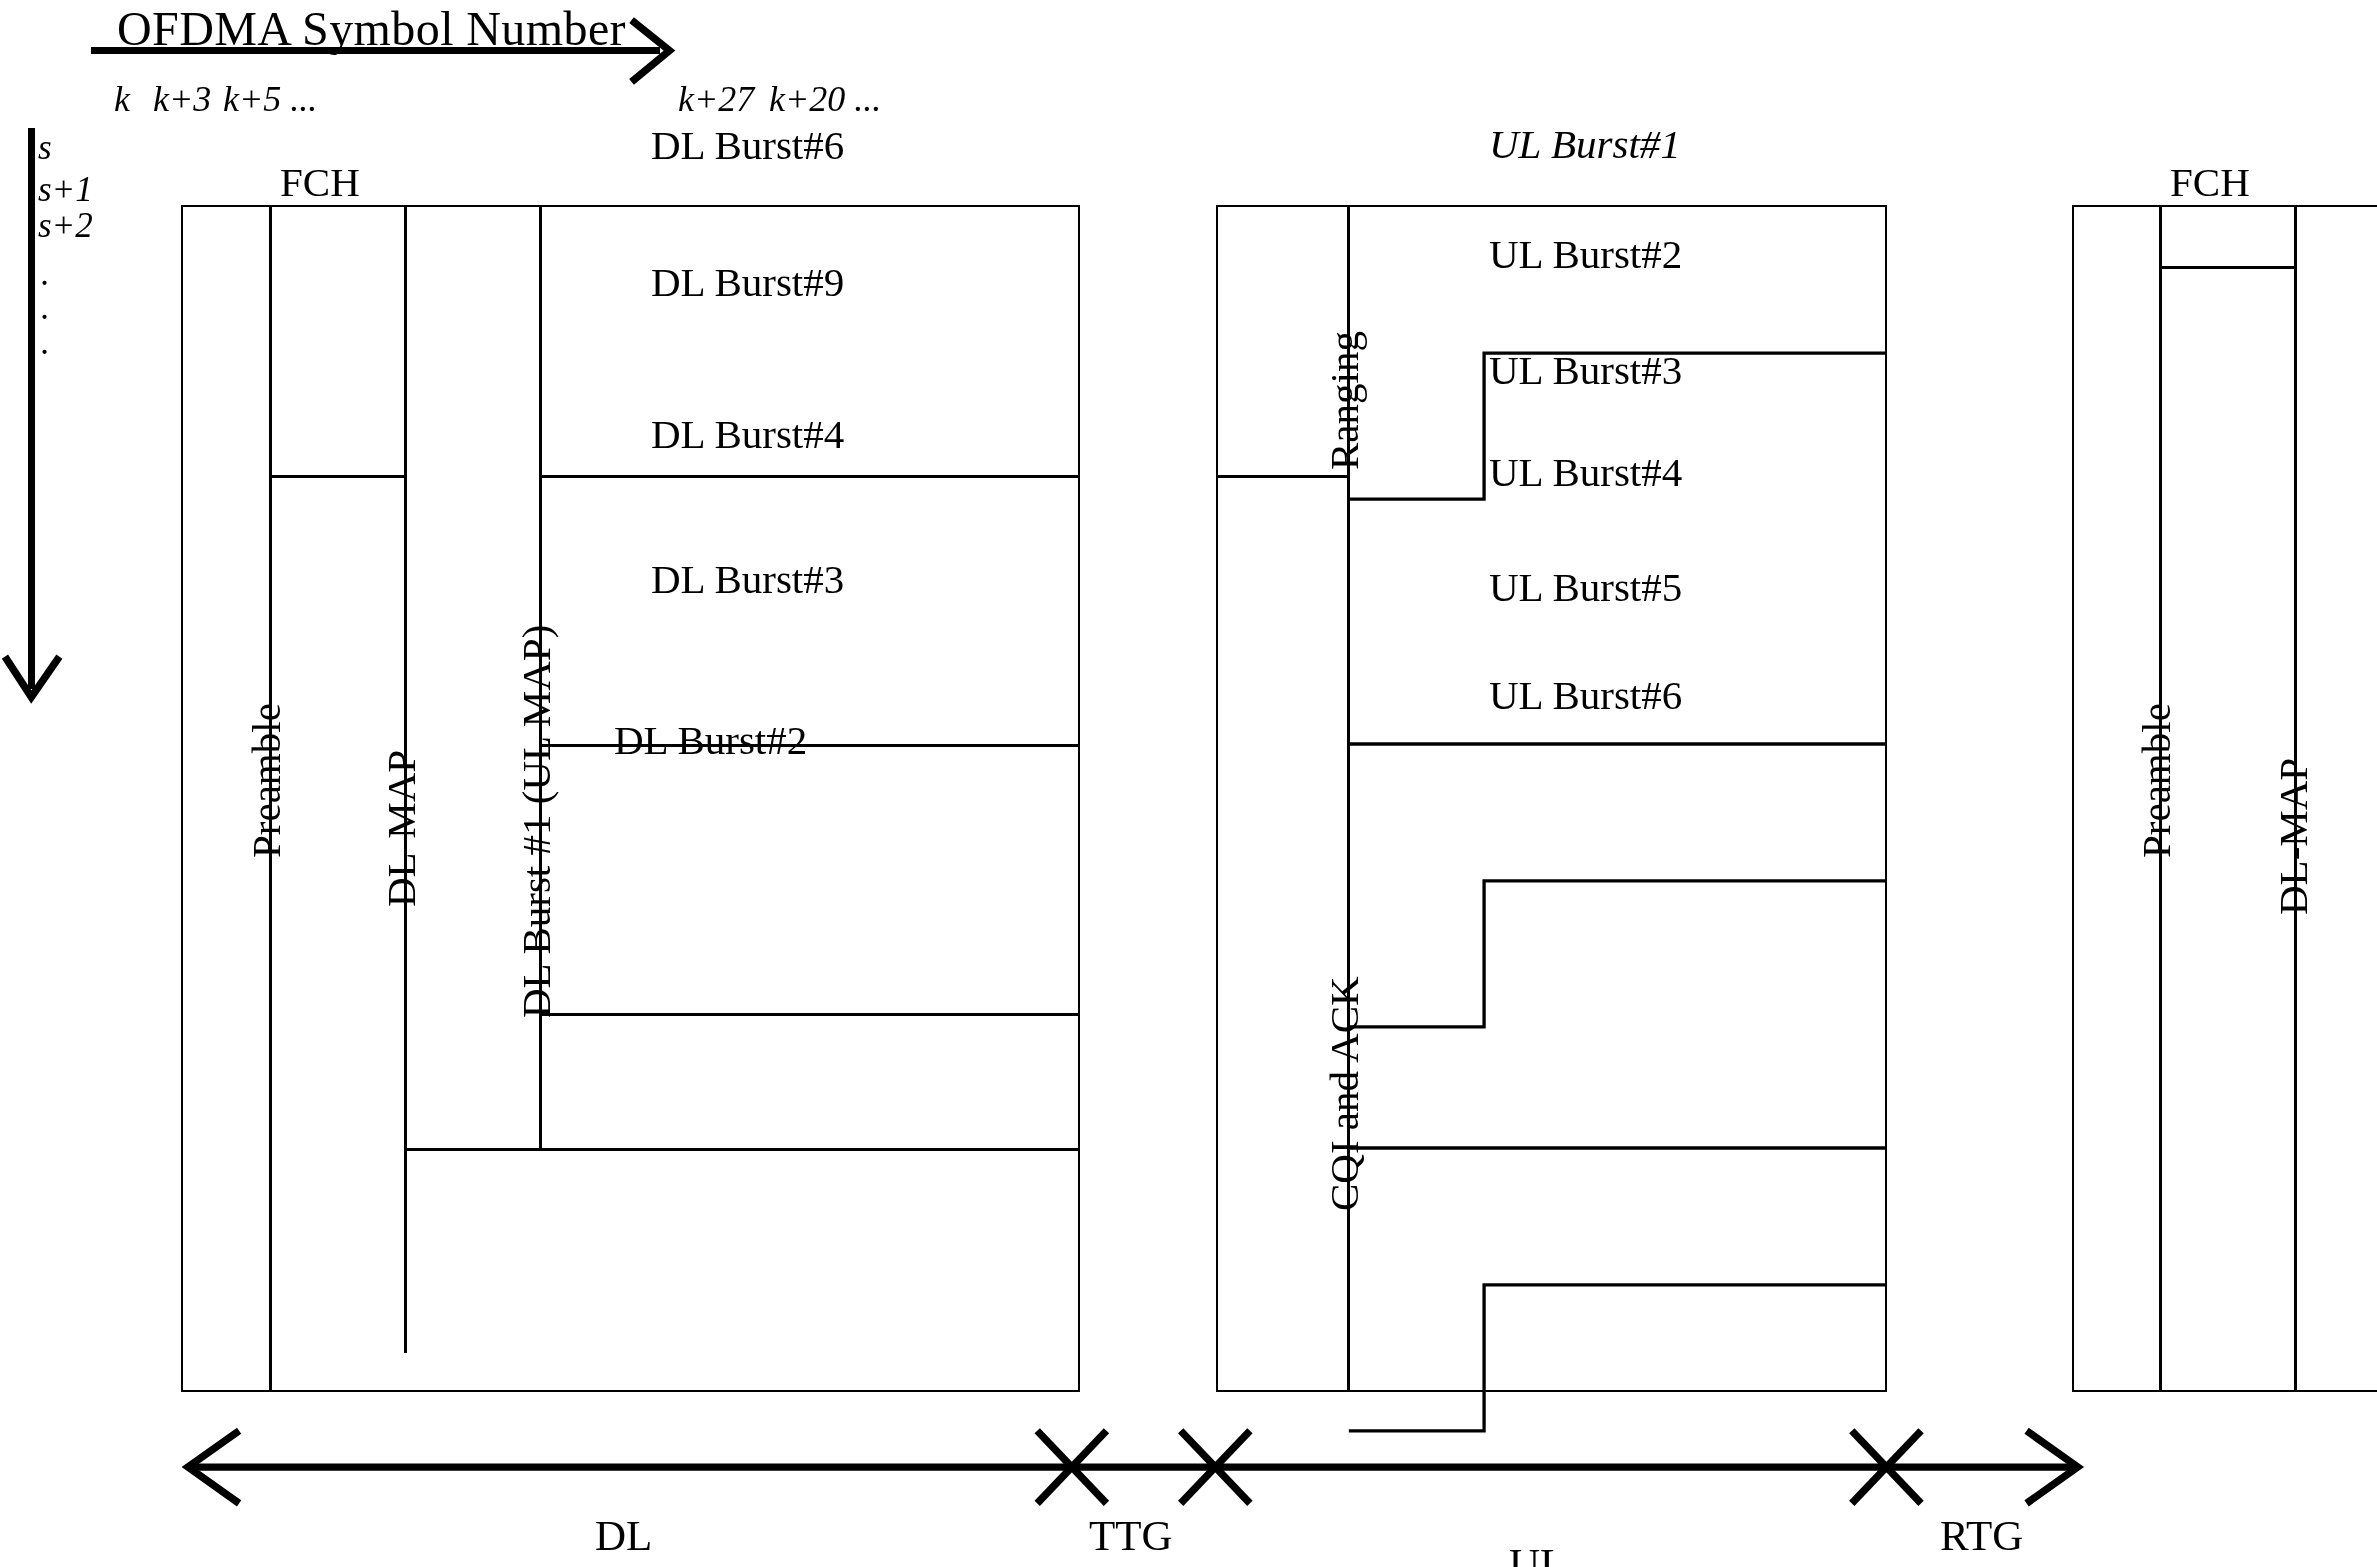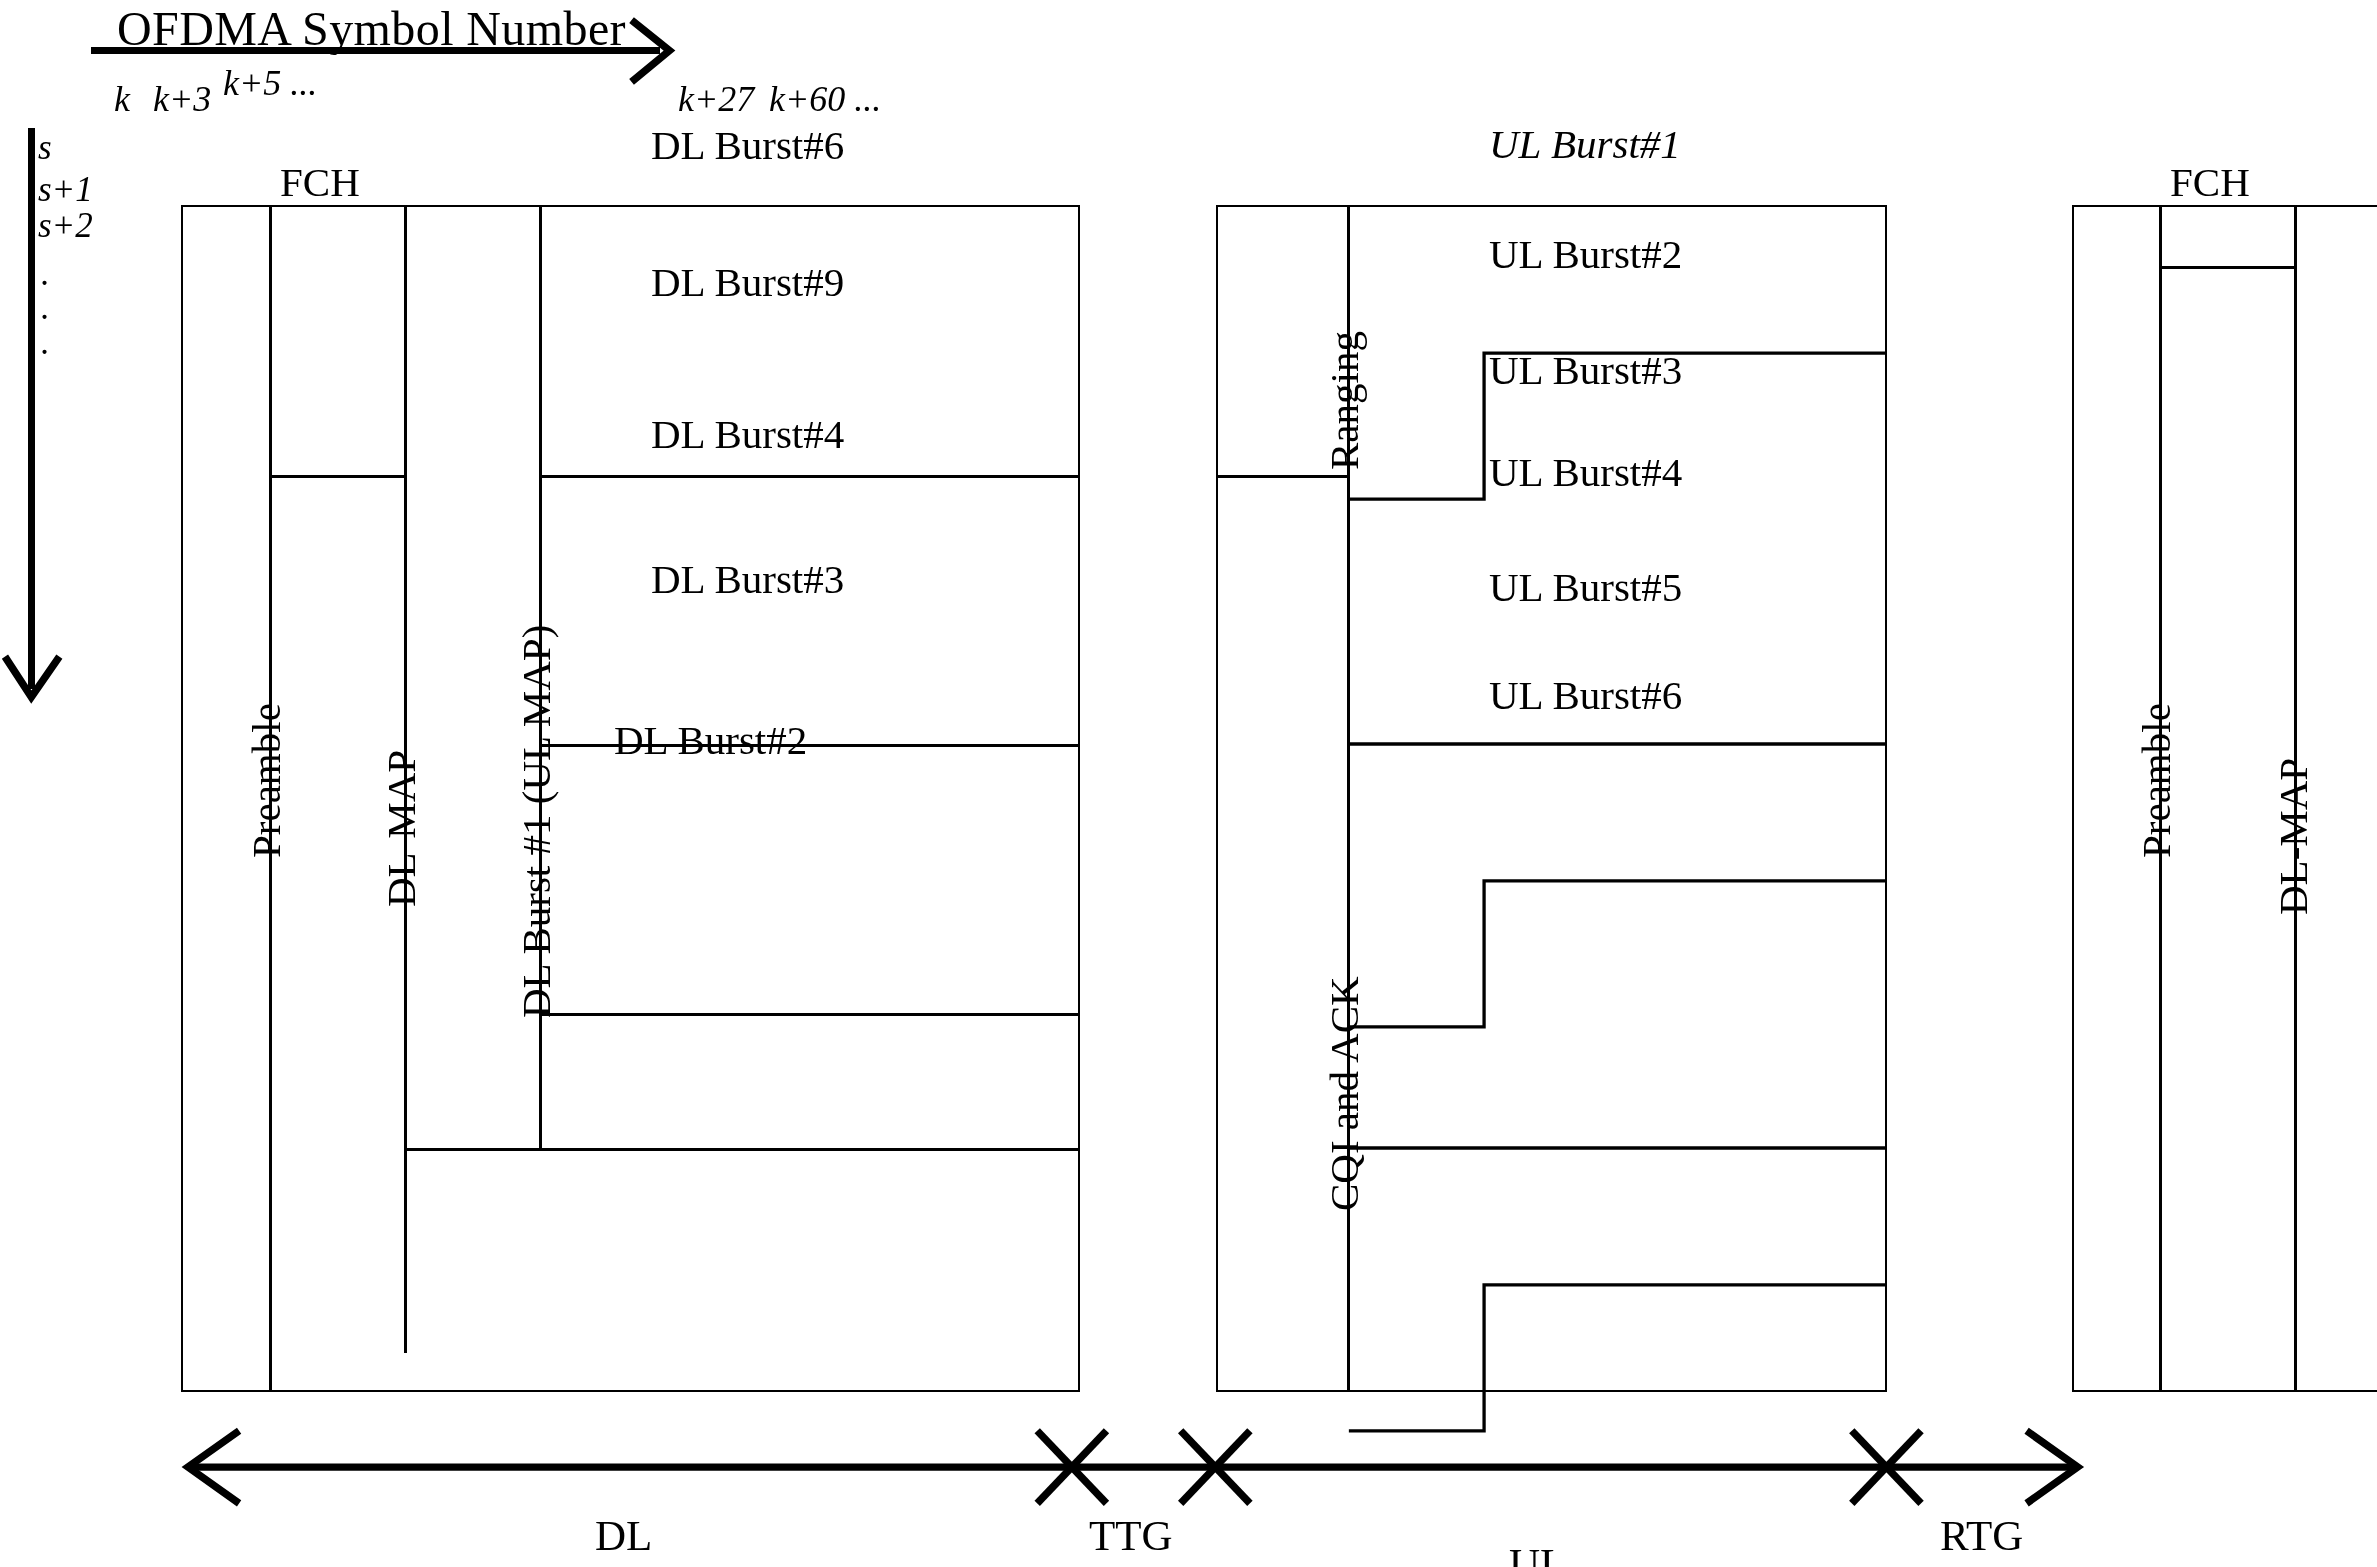--- a/index.html
+++ b/index.html
@@ -99,24 +99,24 @@
 <body>
 
 <div id="root">
 
   <div class="txt title" style="left:117px; top:5px;">OFDMA Symbol Number</div>
 
   <div class="arrow-shaft-h" style="left:91px; top:47px; width:569px;"></div>
 
   <div class="txt sym-tick" style="left:114px; top:81px;">k</div>
   <div class="txt sym-tick" style="left:153px; top:81px;">k+3</div>
-  <div class="txt sym-tick" style="left:223px; top:65px;text-align:center;">k+5 ...</div>
+  <div class="txt sym-tick" style="left:223px; top:81px;text-align:center;">k+5 ...</div>
 
   <div class="txt sym-tick" style="left:678px; top:81px;">k+27</div>
-  <div class="txt sym-tick" style="left:769px; top:81px;">k+60  ...</div>
+  <div class="txt sym-tick" style="left:769px; top:81px;">k+20  ...</div>
 
   <div class="txt row-tick" style="left:38px; top:130px;">s</div>
   <div class="txt row-tick" style="left:38px; top:172px;">s+1</div>
   <div class="txt row-tick" style="left:38px; top:208px;">s+2</div>
   <div class="txt dot-tick" style="left:41px; top:256px;">.</div>
   <div class="txt dot-tick" style="left:41px; top:290px;">.</div>
   <div class="txt dot-tick" style="left:41px; top:325px;">.</div>
 
   <div class="arrow-shaft-v" style="left:28px; top:128px; height:561px;"></div>
 

